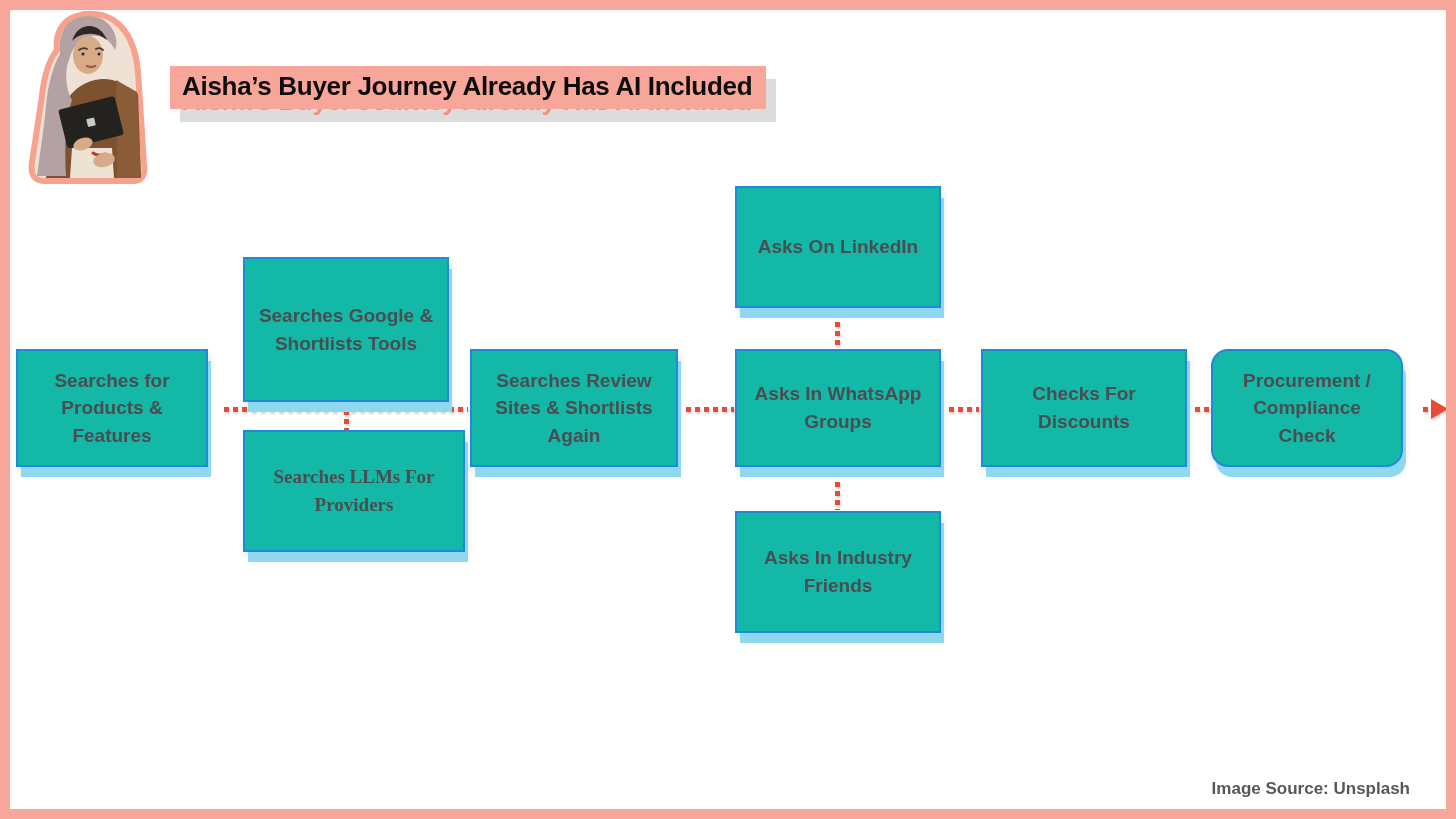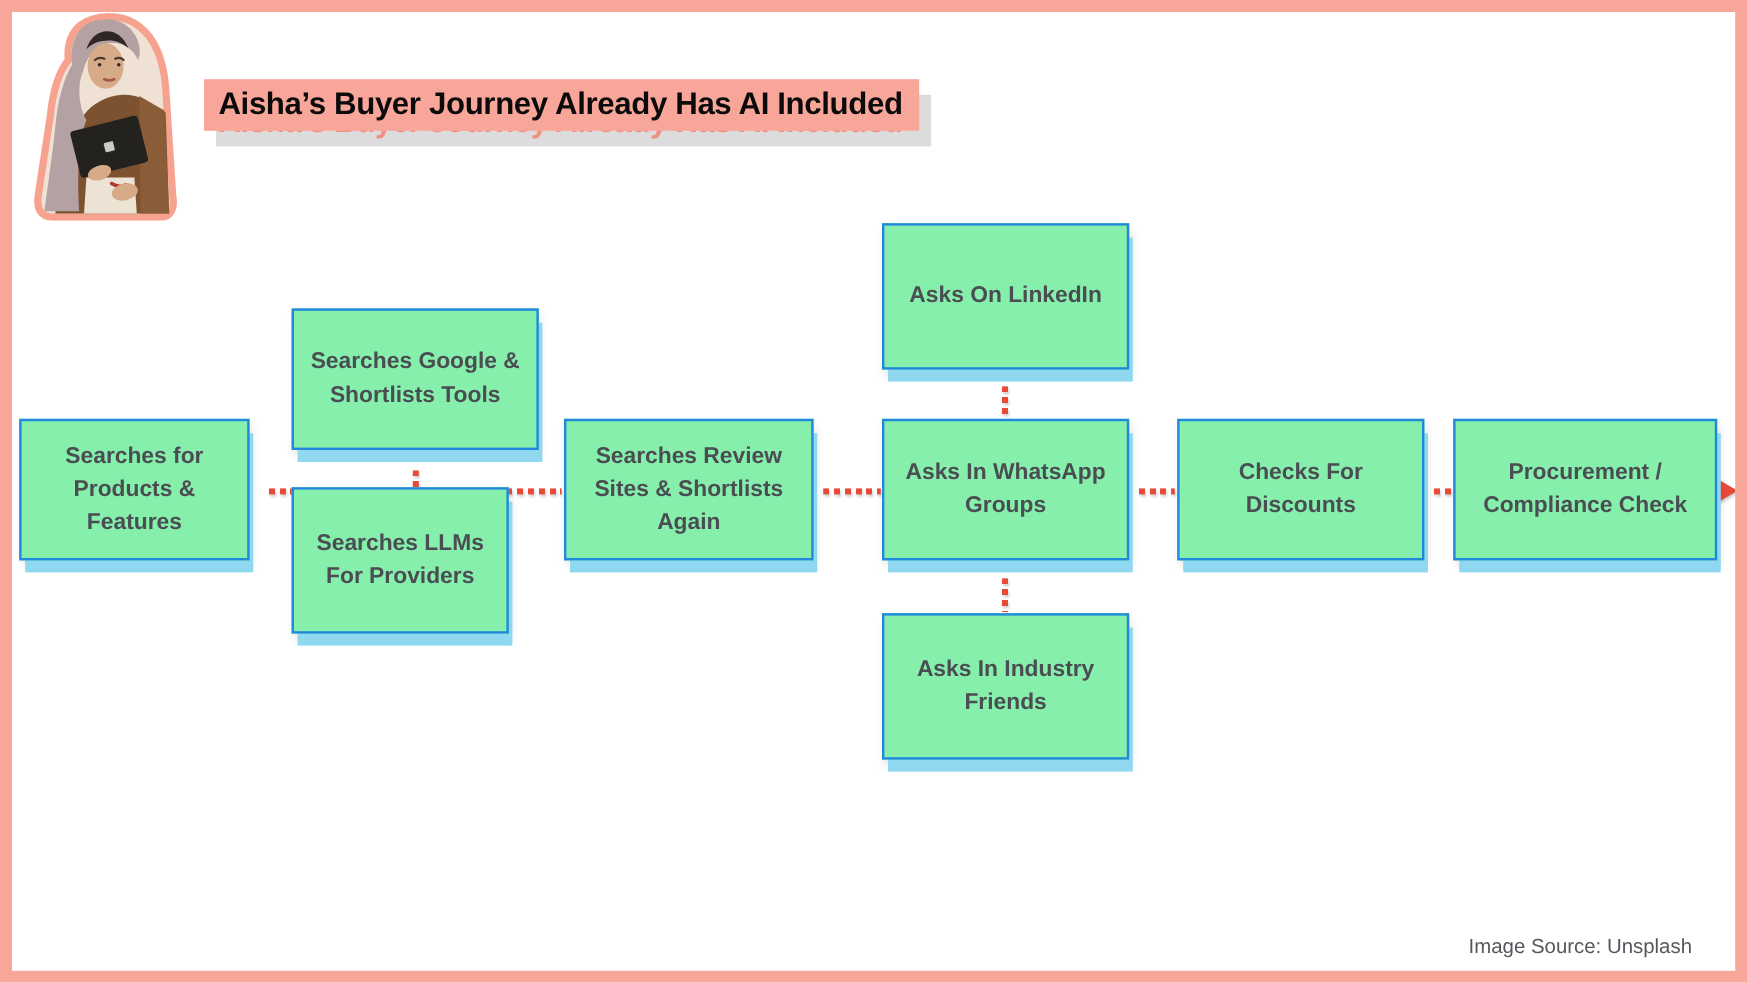--- a/index.html
+++ b/index.html
@@ -34,37 +34,37 @@
     background:#f9a69a;color:#0b0b0b;
     font-size:26px;font-weight:700;letter-spacing:-0.3px;
     line-height:1.2;
     padding:5px 14px 7px 12px;white-space:nowrap;
   }
 
   
   .node{
     position:absolute;
     box-sizing:border-box;
-    background:#86efac;
+    background:#14b8a6;
     border:2px solid #2089dd;
     display:flex;align-items:center;justify-content:center;
     text-align:center;
     color:#4a4d52;font-size:19px;font-weight:700;line-height:1.45;
     padding:0 10px;
     box-shadow:4px 11px 0 -1px #8fd8f0, 2px 5px 7px rgba(0,0,0,0.10);
   }
   .n1{left:6px;  top:339px;width:192px;height:118px;}
-  .n2{left:233px;top:247px;width:206px;height:118px;}
-  .n3{left:233px;top:396px;width:181px;height:122px;}
+  .n2{left:233px;top:247px;width:206px;height:145px;}
+  .n3{left:233px;top:420px;width:222px;height:122px;font-family:Liberation Serif, serif;}
   .n4{left:460px;top:339px;width:208px;height:118px;}
   .n5{left:725px;top:176px;width:206px;height:122px;}
   .n6{left:725px;top:339px;width:206px;height:118px;}
   .n7{left:725px;top:501px;width:206px;height:122px;}
   .n8{left:971px;top:339px;width:206px;height:118px;justify-content:center;}
-  .n9{left:1201px;top:339px;width:220px;height:118px;}
+  .n9{left:1201px;top:339px;width:192px;height:118px;border-radius:17px;}
 
   
   .dot-h,.dot-v{position:absolute;filter:drop-shadow(1px 2px 1px rgba(0,0,0,0.18));}
   .dot-h{
     height:5px;
     background-image:repeating-linear-gradient(90deg,#e84a38 0 5px,transparent 5px 9px);
   }
   .dot-v{
     width:5px;
     background-image:repeating-linear-gradient(180deg,#e84a38 0 5px,transparent 5px 9px);
@@ -83,21 +83,21 @@
     width:0;height:0;
     border-top:10px solid transparent;
     border-bottom:10px solid transparent;
     border-left:17px solid #e84a38;
     filter:drop-shadow(1px 2px 1px rgba(0,0,0,0.18));
   }
 
   
   .credit{
     position:absolute;right:36px;top:769px;
-    color:#55585c;font-size:17px;font-weight:400;
+    color:#55585c;font-size:17px;font-weight:700;
   }
 </style>
 </head>
 <body>
 
 <div class="canvas">
 
   <div class="hero">
     <svg viewBox="0 0 132 174" width="136" height="174" aria-hidden="true">
       <path d="M57 6 C42 10 35 24 37 40 C29 50 24 66 22 86 C19 106 15 132 12 152 C10 164 14 171 24 171 L114 171 C122 171 126 164 124 154 L118 62 C116 40 109 22 96 12 C85 3 68 2 57 6 Z" fill="#efe2d4" stroke="#f7a28f" stroke-width="6" stroke-linejoin="round"></path>

